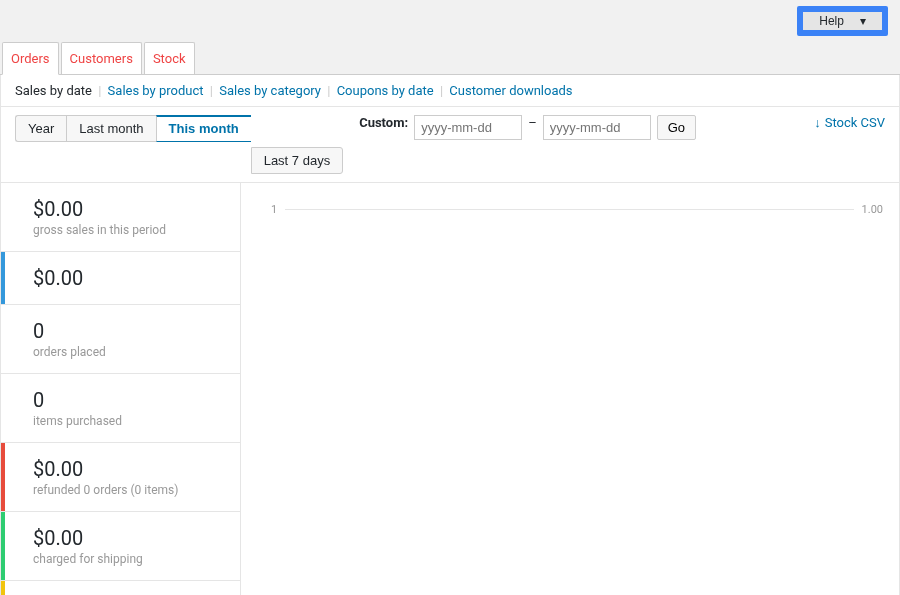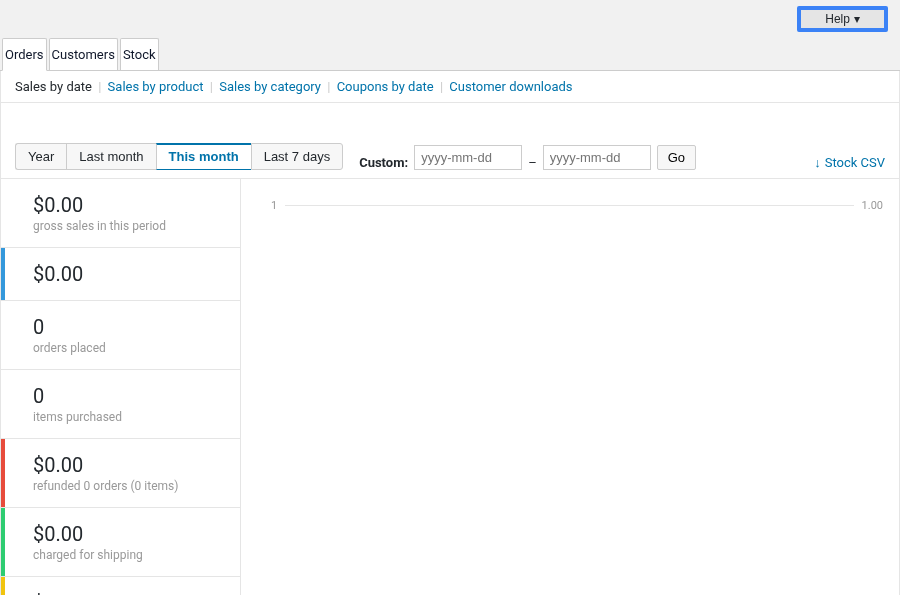--- a/index.html
+++ b/index.html
@@ -16,45 +16,45 @@
     }
     
     .top-bar {
       display: flex;
       justify-content: flex-end;
       padding: 6px 12px;
       background: #f1f1f1;
     }
     .help-button {
       background: #e5e5e5;
-      border: 4px solid #3b82f6;
+      border: 6px solid #3b82f6;
       border-radius: 2px;
-      padding: 2px 24px;
+      padding: 2px 16px;
       font-size: 12px;
       cursor: pointer;
       display: flex;
       align-items: center;
-      gap: 4px;
+      gap: 16px;
       color: #23282d;
     }
     
     .main-tabs {
       display: flex;
       border-bottom: 1px solid #ccc;
       background: #f1f1f1;
       padding: 0 0 0 2px;
     }
     .main-tab {
-      padding: 8px 2px;
+      padding: 8px 8px;
       border: 1px solid #ccc;
       border-bottom: none;
       background: #fff;
       cursor: pointer;
       font-size: 13px;
-      color: #0f172a;
+      color: #ef4444;
       margin-right: 2px;
       border-radius: 2px 2px 0 0;
     }
     .main-tab.active {
       background: #fff;
       border-bottom: 1px solid #fff;
       margin-bottom: -1px;
       z-index: 1;
       position: relative;
     }
@@ -67,21 +67,21 @@
     }
     .sub-nav-link {
       color: #0073aa;
       text-decoration: none;
       cursor: pointer;
     }
     .sub-nav-sep { color: #ccc; margin: 0 3px; }
     
     .filter-bar {
       display: flex;
-      align-items: flex-end;
+      align-items: flex-start;
       padding: 8px 14px;
       background: #fff;
       border-bottom: 1px solid #e5e5e5;
       gap: 0;
     }
     .filter-tab {
       padding: 5px 12px;
       border: 1px solid #ccc;
       background: #f7f7f7;
       cursor: pointer;

